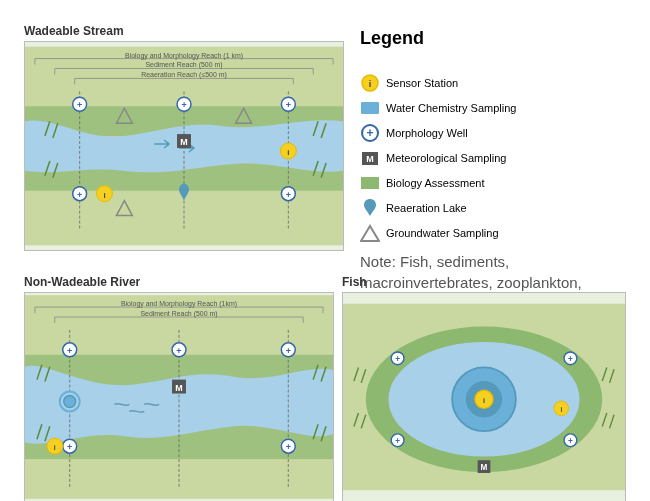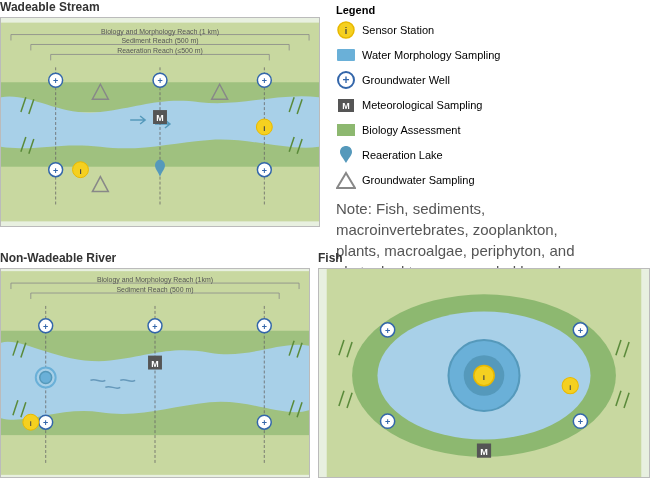--- a/index.html
+++ b/index.html
@@ -9,21 +9,21 @@
       background: #fff;
       font-family: Arial, sans-serif;
       font-size: 11px;
       overflow: hidden;
     }
     .main-container {
       display: flex;
       flex-direction: column;
       width: 650px;
       height: 501px;
-      padding: 0;
+      padding: 24px;
     }
     .top-row {
       display: flex;
       flex-direction: row;
       gap: 8px;
       flex: 0 0 auto;
     }
     .bottom-row {
       display: flex;
       flex-direction: row;
@@ -60,23 +60,23 @@
       flex: 0 0 310px;
       height: 210px;
     }
     .lake-box {
       flex: 1;
       height: 210px;
     }
 
     
     .legend-title {
-      font-size: 11px;
+      font-size: 18px;
       font-weight: bold;
-      margin-bottom: 4px;
+      margin-bottom: 24px;
     }
     .legend-item {
       display: flex;
       align-items: center;
       margin-bottom: 5px;
       gap: 6px;
     }
     .legend-icon {
       width: 20px;
       height: 20px;
@@ -194,31 +194,31 @@
         </div>
         <span>Sensor Station</span>
       </div>
 
       <div class="legend-item">
         <div class="legend-icon">
           <svg width="20" height="14" viewBox="0 0 20 14">
             <rect x="1" y="1" width="18" height="12" fill="#6ab0d8" rx="1"></rect>
           </svg>
         </div>
-        <span>Water Morphology Sampling</span>
+        <span>Water Chemistry Sampling</span>
       </div>
 
       <div class="legend-item">
         <div class="legend-icon">
           <svg width="20" height="20" viewBox="0 0 20 20">
             <circle cx="10" cy="10" r="8" fill="white" stroke="#3366aa" stroke-width="2"></circle>
             <text x="10" y="14" text-anchor="middle" font-size="12" fill="#3366aa" font-weight="bold">+</text>
           </svg>
         </div>
-        <span>Groundwater Well</span>
+        <span>Morphology Well</span>
       </div>
 
       <div class="legend-item">
         <div class="legend-icon">
           <svg width="20" height="20" viewBox="0 0 20 20">
             <rect x="2" y="4" width="16" height="13" fill="#555"></rect>
             <text x="10" y="14" text-anchor="middle" font-size="9" fill="white" font-weight="bold">M</text>
           </svg>
         </div>
         <span>Meteorological Sampling</span>

